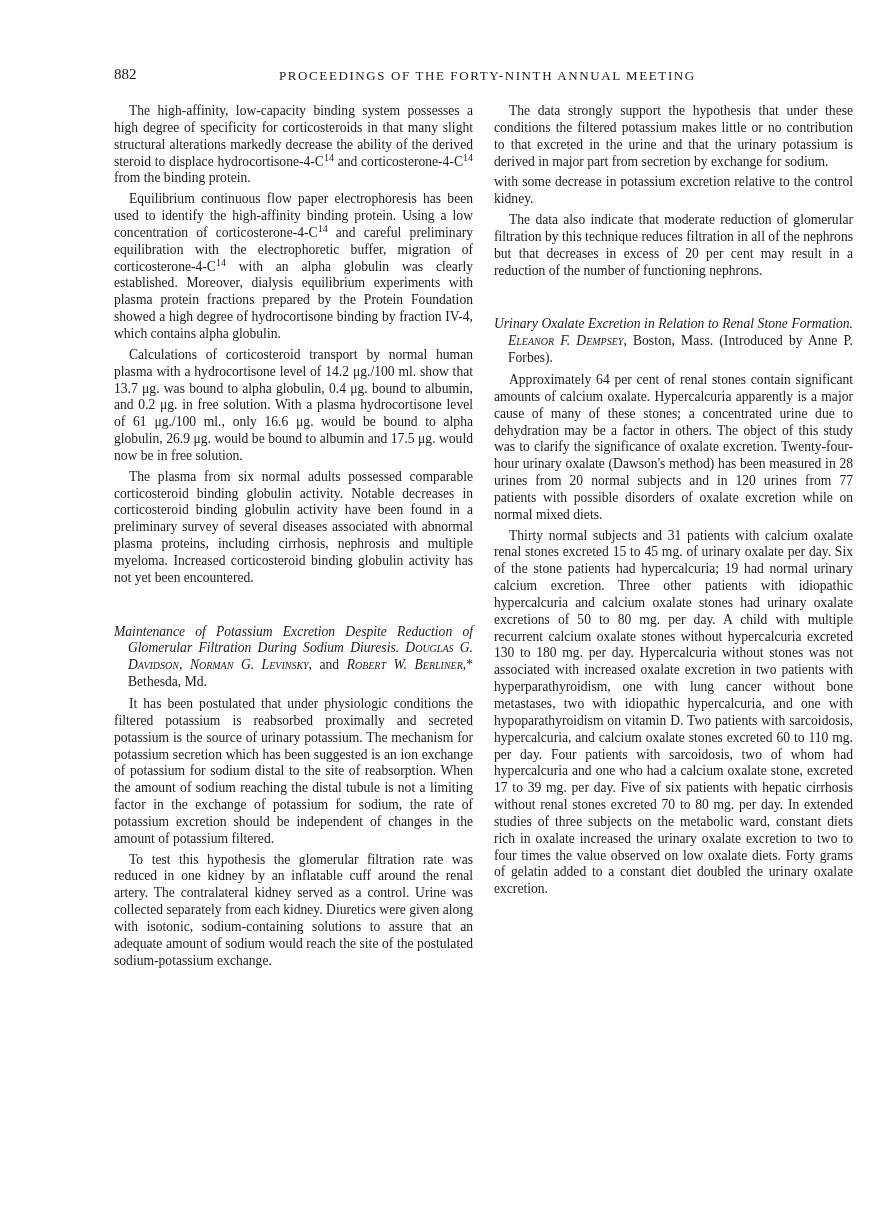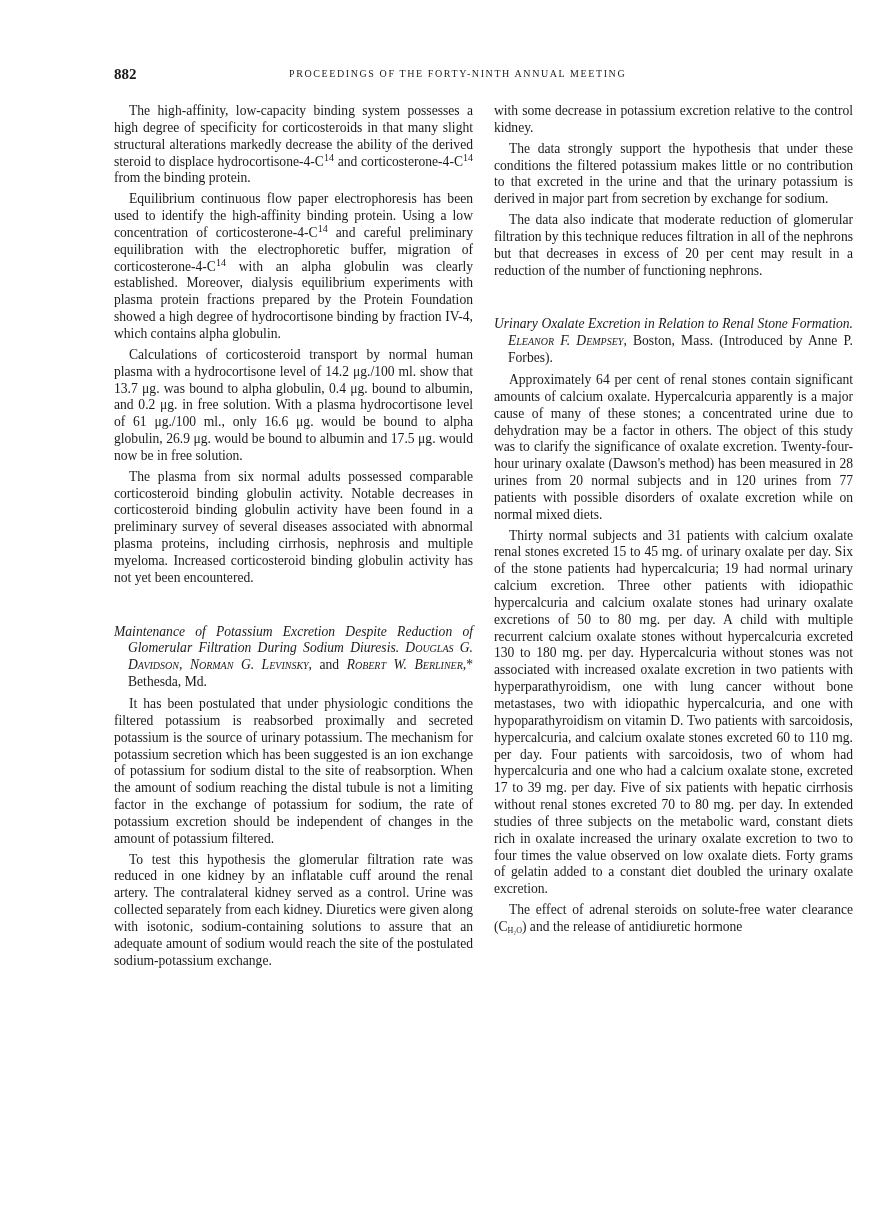--- a/index.html
+++ b/index.html
@@ -5,26 +5,25 @@
     html, body { margin: 0; padding: 0; background: #ffffff; }
     body {
       width: 890px; height: 1209px; position: relative; overflow: hidden;
       font-family: "Liberation Serif", "DejaVu Serif", serif;
       color: #1a1a1a;
     }
     .running-head {
       position: absolute; top: 66px; left: 114px; width: 738px; height: 20px;
     }
     .page-number {
-      position: absolute; left: 0; top: 0; font-size: 15px; font-weight: bold;
+      position: absolute; left: 0; top: 0; font-size: 15px; font-weight: normal;
     }
     .journal-title {
-      position: absolute; left: 165px; top: 2px; font-size: 10px; letter-spacing: 1.6px;
+      position: absolute; left: 165px; top: 2px; font-size: 13px; letter-spacing: 1.6px;
       text-transform: uppercase;
-      margin-left: 10px;
     }
     .column {
       position: absolute; top: 103px; width: 359px;
       font-size: 13.6px; line-height: 16.85px; text-align: justify;
       hyphens: none;
     }
     .col-left { left: 114px; }
     .col-right { left: 494px; }
     p { margin: 0; }
     .para { text-indent: 15px; margin-bottom: 4px; }
@@ -51,22 +50,21 @@
   <p class="para"><span>Equilibrium continuous flow paper electrophoresis has been used to identify the high-affinity binding protein. Using a low concentration of corticosterone-4-C</span><sup>14</sup><span> and careful preliminary equilibration with the electrophoretic buffer, migration of corticosterone-4-C</span><sup>14</sup><span> with an alpha globulin was clearly established. Moreover, dialysis equilibrium experiments with plasma protein fractions prepared by the Protein Foundation showed a high degree of hydrocortisone binding by fraction IV-4, which contains alpha globulin.</span></p>
   <p class="para">Calculations of corticosteroid transport by normal human plasma with a hydrocortisone level of 14.2 μg./100 ml. show that 13.7 μg. was bound to alpha globulin, 0.4 μg. bound to albumin, and 0.2 μg. in free solution. With a plasma hydrocortisone level of 61 μg./100 ml., only 16.6 μg. would be bound to alpha globulin, 26.9 μg. would be bound to albumin and 17.5 μg. would now be in free solution.</p>
   <p class="para">The plasma from six normal adults possessed comparable corticosteroid binding globulin activity. Notable decreases in corticosteroid binding globulin activity have been found in a preliminary survey of several diseases associated with abnormal plasma proteins, including cirrhosis, nephrosis and multiple myeloma. Increased corticosteroid binding globulin activity has not yet been encountered.</p>
 
   <p class="abstract-title"><span class="title-text">Maintenance of Potassium Excretion Despite Reduction of Glomerular Filtration During Sodium Diuresis.</span> <span class="sc">Douglas G. Davidson</span><span>, </span><span class="sc">Norman G. Levinsky</span><span>, and </span><span class="sc">Robert W. Berliner</span><span>,* Bethesda, Md.</span></p>
   <p class="para">It has been postulated that under physiologic conditions the filtered potassium is reabsorbed proximally and secreted potassium is the source of urinary potassium. The mechanism for potassium secretion which has been suggested is an ion exchange of potassium for sodium distal to the site of reabsorption. When the amount of sodium reaching the distal tubule is not a limiting factor in the exchange of potassium for sodium, the rate of potassium excretion should be independent of changes in the amount of potassium filtered.</p>
   <p class="para">To test this hypothesis the glomerular filtration rate was reduced in one kidney by an inflatable cuff around the renal artery. The contralateral kidney served as a control. Urine was collected separately from each kidney. Diuretics were given along with isotonic, sodium-containing solutions to assure that an adequate amount of sodium would reach the site of the postulated sodium-potassium exchange.</p>
 </div>
 
 <div class="column col-right">
+  <p class="para">The data strongly support the hypothesis that under these conditions the filtered potassium makes little or no contribution to that excreted in the urine and that the urinary potassium is derived in major part from secretion by exchange for sodium.</p>
   <p class="para cont">with some decrease in potassium excretion relative to the control kidney.</p>
-  <p class="para">The data strongly support the hypothesis that under these conditions the filtered potassium makes little or no contribution to that excreted in the urine and that the urinary potassium is derived in major part from secretion by exchange for sodium.</p>
   <p class="para">The data also indicate that moderate reduction of glomerular filtration by this technique reduces filtration in all of the nephrons but that decreases in excess of 20 per cent may result in a reduction of the number of functioning nephrons.</p>
 
   <p class="abstract-title"><span class="title-text">Urinary Oxalate Excretion in Relation to Renal Stone Formation.</span> <span class="sc">Eleanor F. Dempsey</span><span>, Boston, Mass. (Introduced by Anne P. Forbes).</span></p>
   <p class="para">Approximately 64 per cent of renal stones contain significant amounts of calcium oxalate. Hypercalcuria apparently is a major cause of many of these stones; a concentrated urine due to dehydration may be a factor in others. The object of this study was to clarify the significance of oxalate excretion. Twenty-four-hour urinary oxalate (Dawson's method) has been measured in 28 urines from 20 normal subjects and in 120 urines from 77 patients with possible disorders of oxalate excretion while on normal mixed diets.</p>
   <p class="para">Thirty normal subjects and 31 patients with calcium oxalate renal stones excreted 15 to 45 mg. of urinary oxalate per day. Six of the stone patients had hypercalcuria; 19 had normal urinary calcium excretion. Three other patients with idiopathic hypercalcuria and calcium oxalate stones had urinary oxalate excretions of 50 to 80 mg. per day. A child with multiple recurrent calcium oxalate stones without hypercalcuria excreted 130 to 180 mg. per day. Hypercalcuria without stones was not associated with increased oxalate excretion in two patients with hyperparathyroidism, one with lung cancer without bone metastases, two with idiopathic hypercalcuria, and one with hypoparathyroidism on vitamin D. Two patients with sarcoidosis, hypercalcuria, and calcium oxalate stones excreted 60 to 110 mg. per day. Four patients with sarcoidosis, two of whom had hypercalcuria and one who had a calcium oxalate stone, excreted 17 to 39 mg. per day. Five of six patients with hepatic cirrhosis without renal stones excreted 70 to 80 mg. per day. In extended studies of three subjects on the metabolic ward, constant diets rich in oxalate increased the urinary oxalate excretion to two to four times the value observed on low oxalate diets. Forty grams of gelatin added to a constant diet doubled the urinary oxalate excretion.</p>
 
-  <p class="para"><span>The effect of adrenal steroids on solute-free water clearance (C</span><sub>H₂O</sub><span>) and the release of antidiuretic hormone</span></p>
 </div>
 
 </body></html>

